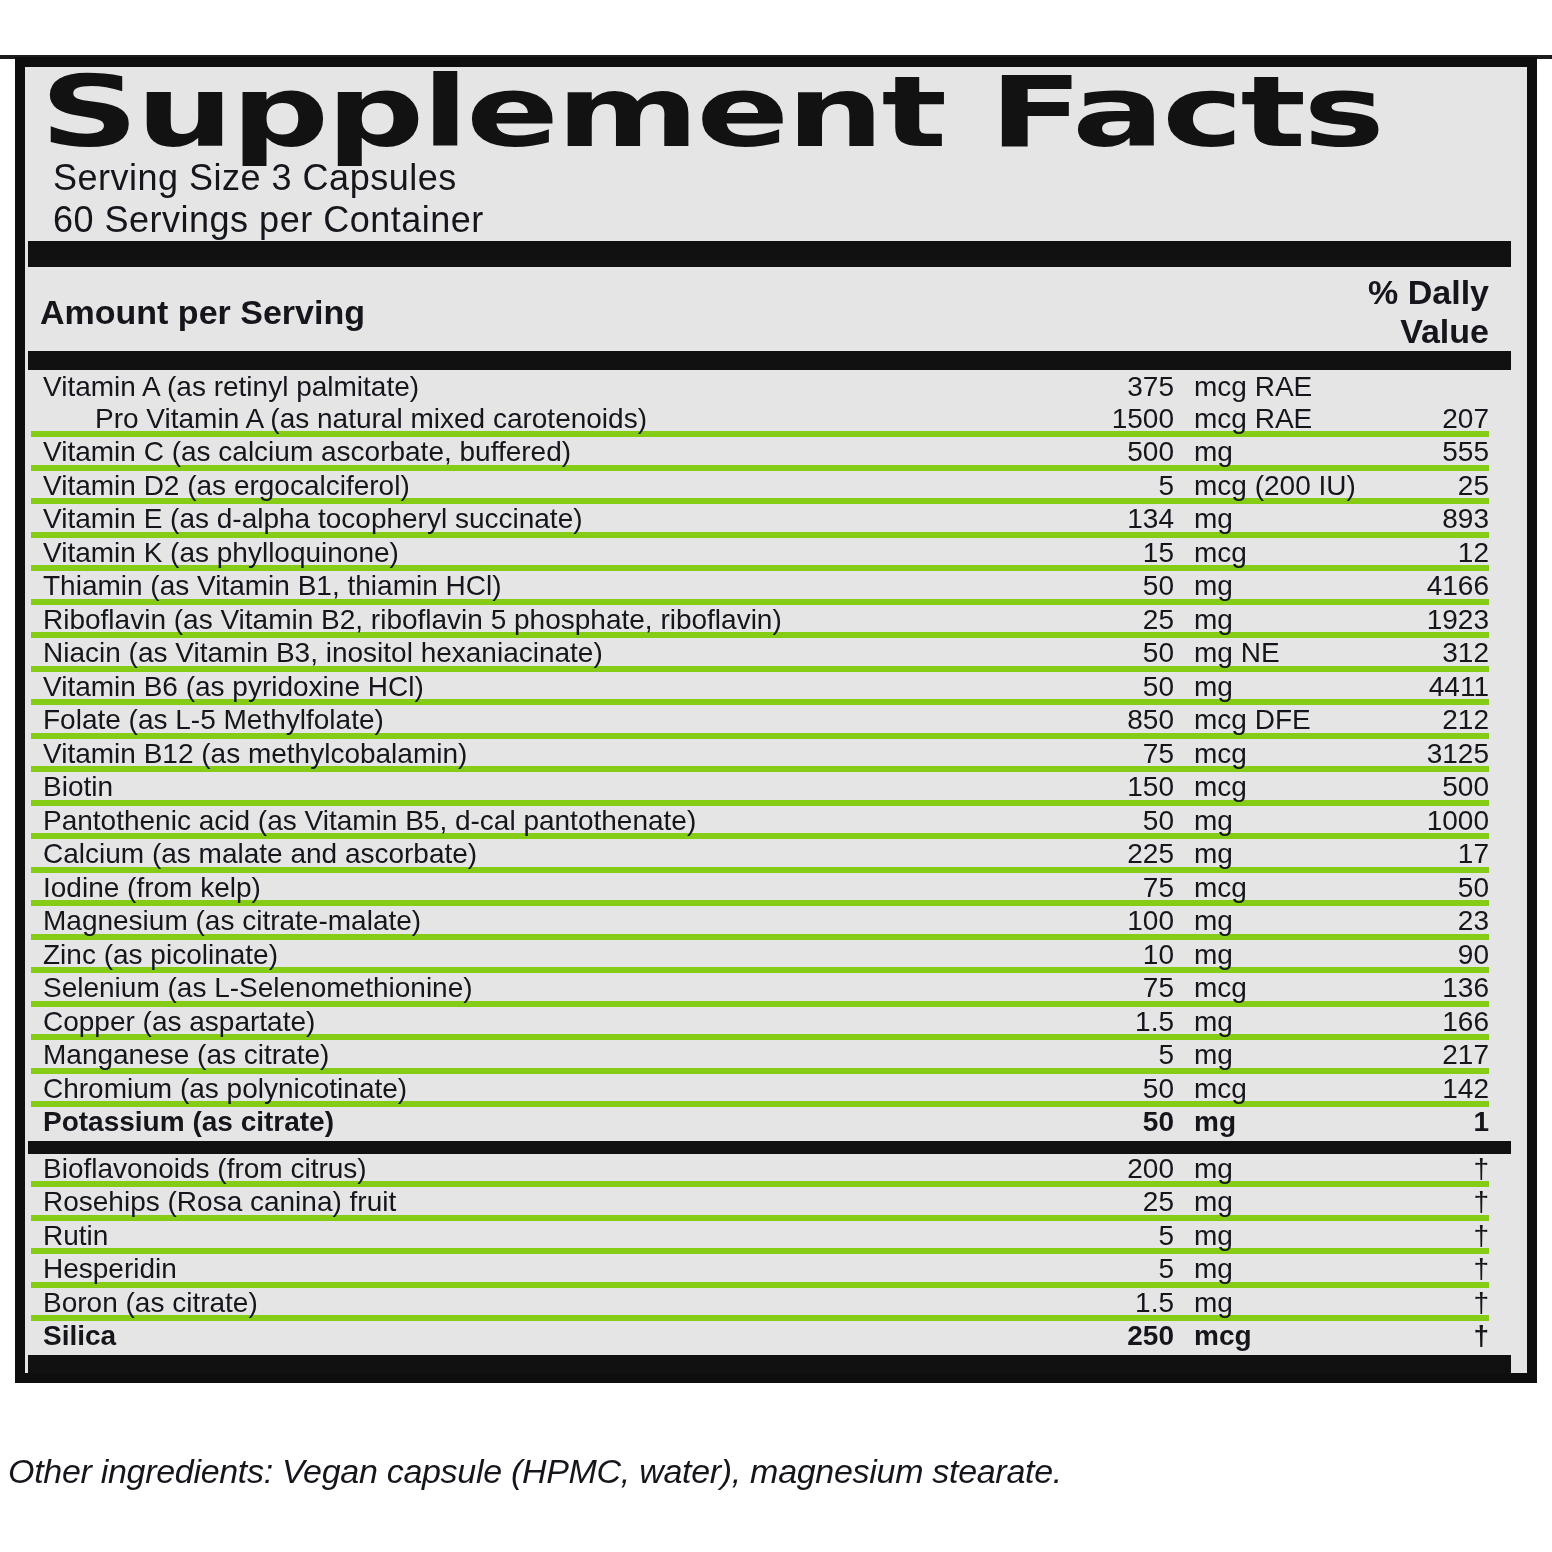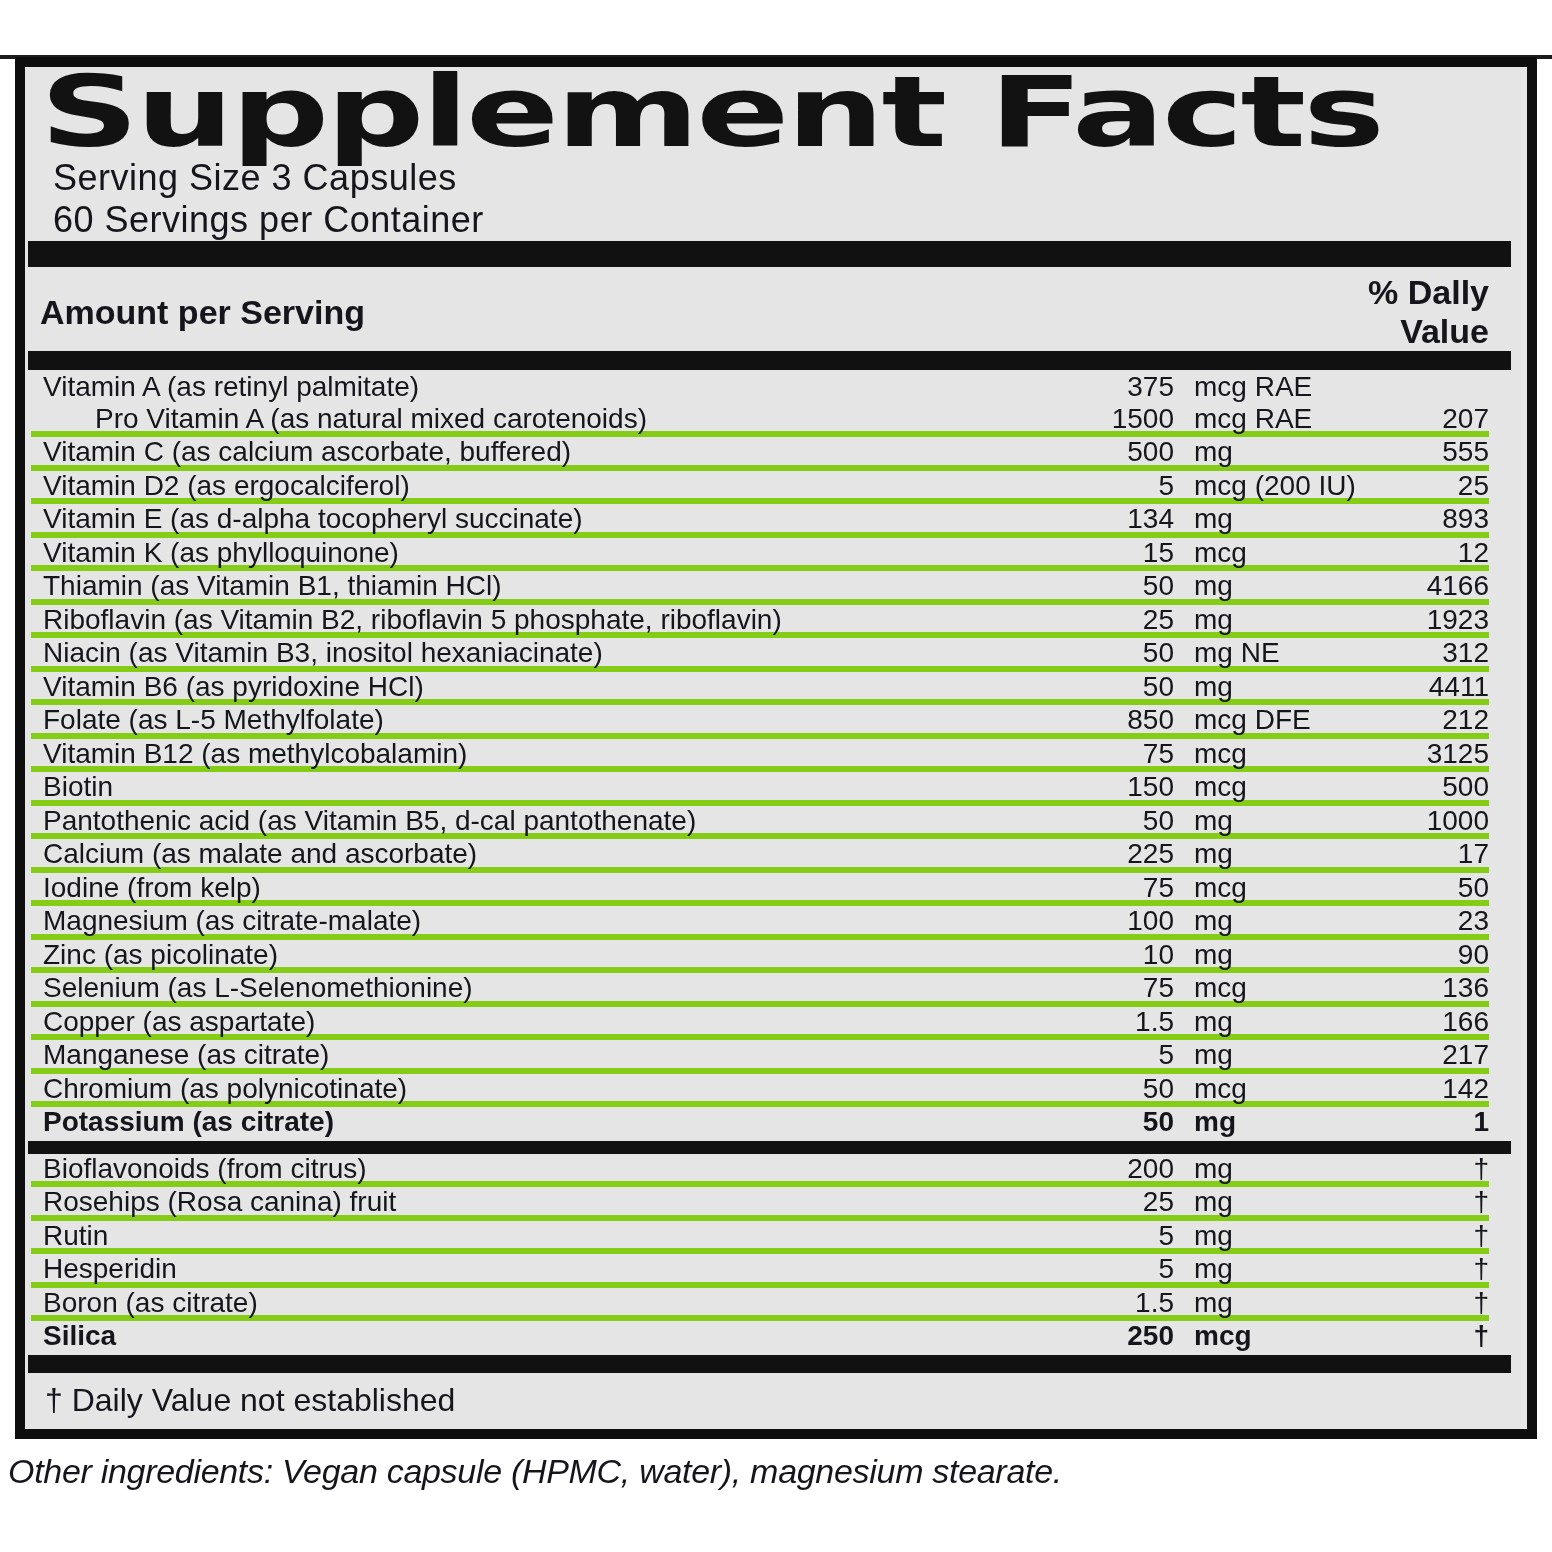--- a/index.html
+++ b/index.html
@@ -260,16 +260,15 @@
       <div class="nrow">
         <span class="nname">Silica</span>
         <span class="namt">250</span>
         <span class="nunit">mcg</span>
         <span class="ndv">†</span>
       </div>
     </div>
 
   <div class="bar bar-prefoot"></div>
 
-  <div class="footnote">† Daily Value not established</div>
 </div>
 
 <div class="other-ingredients">Other ingredients: Vegan capsule (HPMC, water), magnesium stearate.</div>
 
 </body></html>

